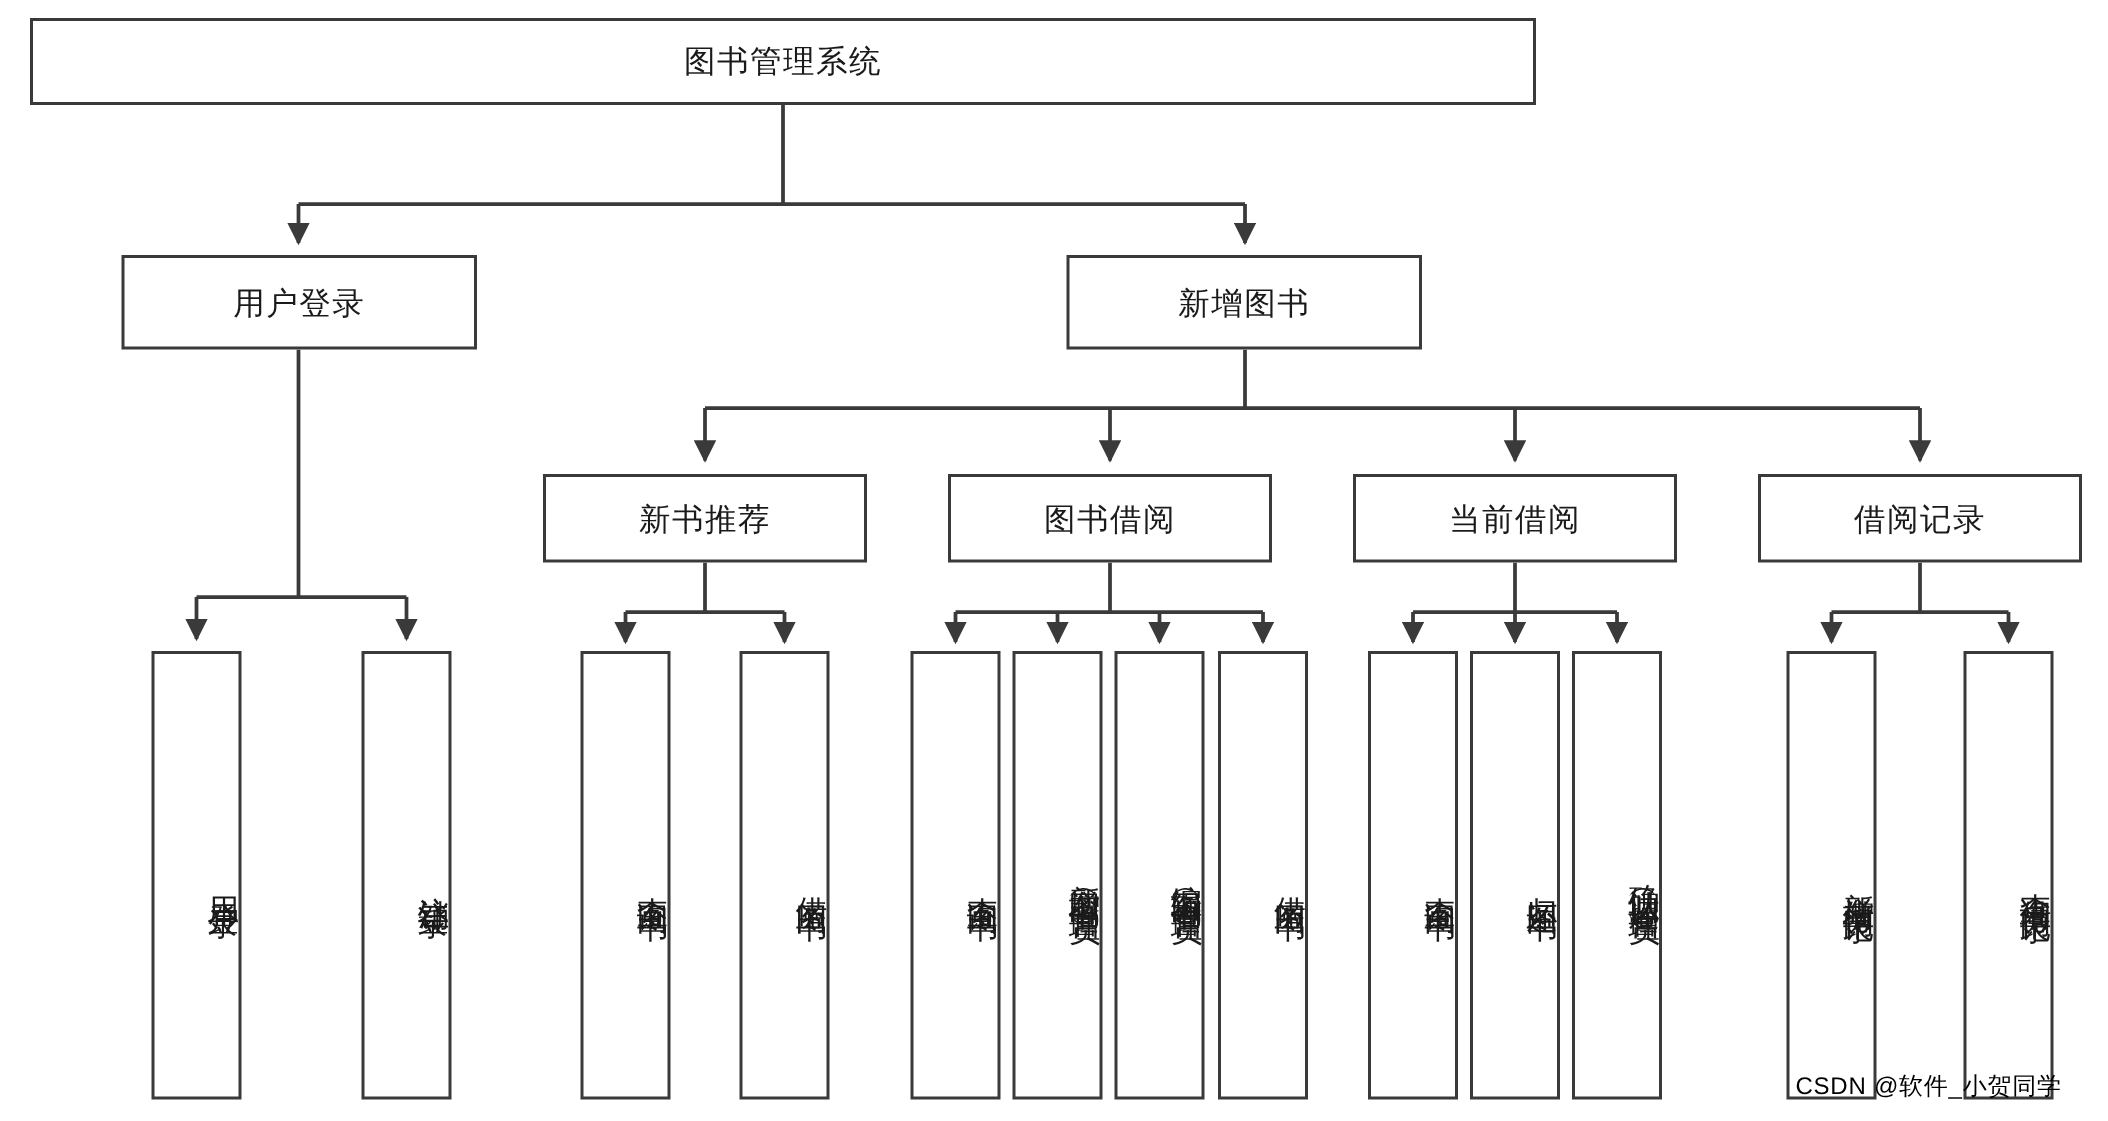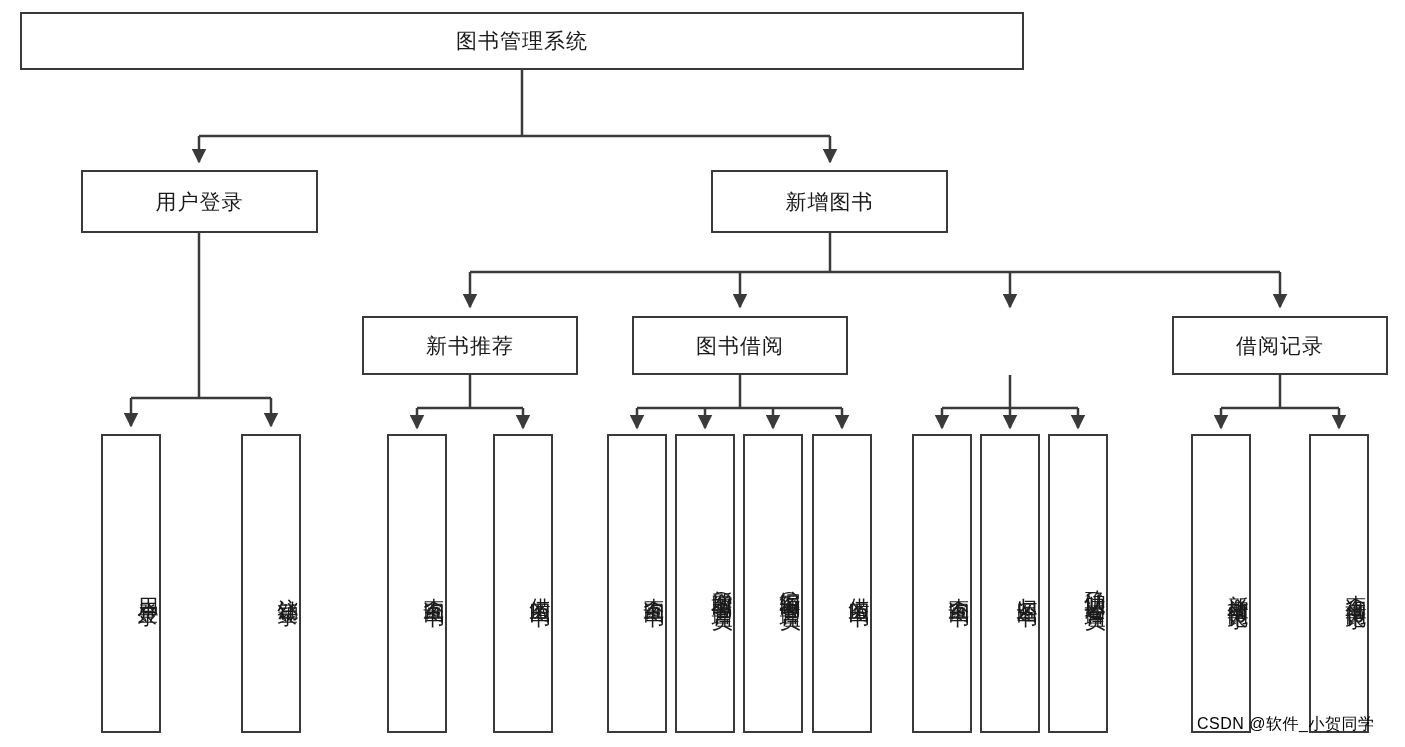--- a/index.html
+++ b/index.html
@@ -128,20 +128,23 @@
   <div class="node horiz" style="left:711px; top:170px; width:237px; height:63px;">
     <span>新增图书</span>
   </div>
 
   <div class="node horiz" style="left:632px; top:316px; width:216px; height:59px;">
     <span>图书借阅</span>
   </div>
   <div class="node horiz" style="left:362px; top:316px; width:216px; height:59px;">
     <span>新书推荐</span>
   </div>
+  <div class="node horiz" style="left:902px; top:316px; width:216px; height:59px;">
+    <span>当前借阅</span>
+  </div>
   <div class="node horiz" style="left:1172px; top:316px; width:216px; height:59px;">
     <span>借阅记录</span>
   </div>
 
   <div class="node vert" style="left:101px; top:434px; width:60px; height:299px;">
     <span class="vtext">用户登录</span>
   </div>
   <div class="node vert" style="left:241px; top:434px; width:60px; height:299px;">
     <span class="vtext">注销登录</span>
   </div>

